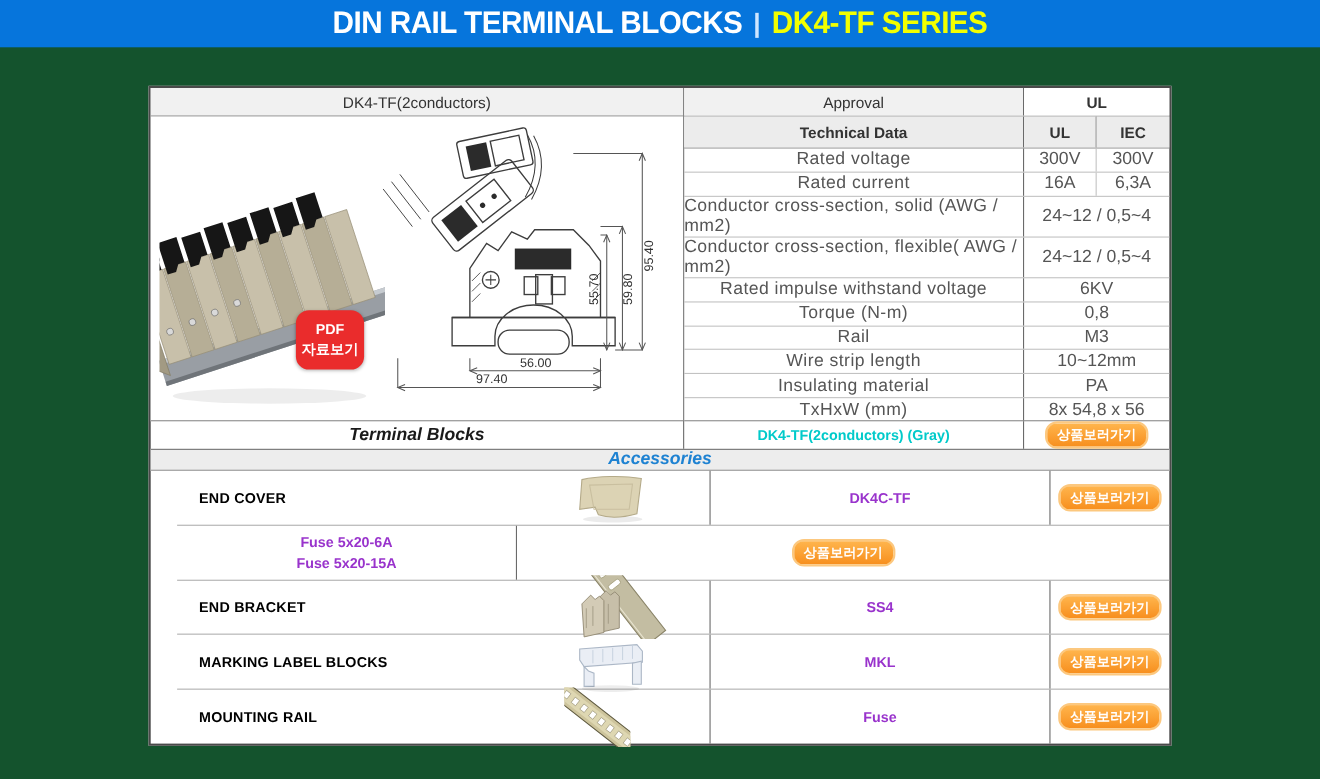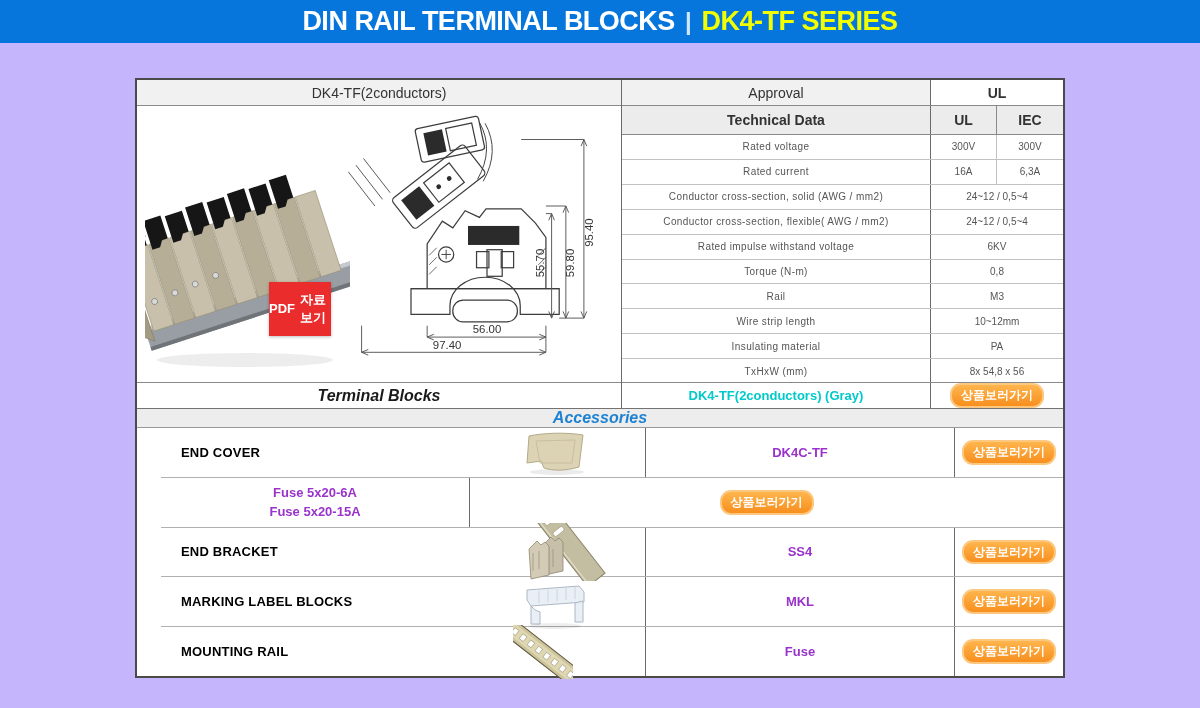--- a/index.html
+++ b/index.html
@@ -1,17 +1,17 @@
 <!DOCTYPE html>
 <html><head>
 <meta charset="utf-8">
 <style>
   * { margin:0; padding:0; box-sizing:border-box; }
   html,body { width:1200px; height:708px; background:#fff; font-family:"Liberation Sans", sans-serif; }
-  .page { position:relative; width:1200px; height:708px; background:#c4b5fd; overflow:hidden; }
+  .page { position:relative; width:1200px; height:708px; background:#14532d; overflow:hidden; }
 
   
   .banner { position:absolute; left:0; top:0; width:1200px; height:43px;
             background:#0675DC; display:flex; align-items:center; justify-content:center; gap:10px; }
   .banner .t-main  { color:#ffffff; font-size:27px; font-weight:bold; letter-spacing:-.5px; transform:scaleY(1.05); }
   .banner .t-sep   { color:#cfe6ff; font-size:24px; font-weight:bold; }
   .banner .t-series{ color:#F2FF00; font-size:27px; font-weight:bold; letter-spacing:-.5px; transform:scaleY(1.05); }
 
   
   .sheet { position:absolute; left:135px; top:78px; width:930px; height:600px;
@@ -31,21 +31,21 @@
   .cell-approval-label { width:309px; border-right:1px solid #6a6a6a; }
   .cell-approval-val   { flex:1; background:#fff; font-weight:bold; color:#333; font-size:14px; }
 
   .row-th { height:29px; border-bottom:1px solid #8a8a8a; display:flex; }
   .row-th .cell { background:#ececec; font-weight:bold; color:#333; font-size:14px; }
   .th-label { width:309px; border-right:1px solid #6a6a6a; }
   .th-ul    { width:66px;  border-right:1px solid #8a8a8a; }
   .th-iec   { flex:1; }
 
   .data-rows { height:248px; display:flex; flex-direction:column; }
-  .drow { flex:1; display:flex; border-bottom:1px solid #c2c2c2; font-size:10px; color:#555; }
+  .drow { flex:1; display:flex; border-bottom:1px solid #c2c2c2; font-size:16px; color:#555; }
   .drow:last-child { border-bottom:none; }
   .drow .lbl { width:309px; border-right:1px solid #6a6a6a; letter-spacing:.4px; }
   .drow .v-ul  { width:66px; border-right:1px solid #c2c2c2; }
   .drow .v-iec { flex:1; }
   .drow .v-merged { flex:1; }
 
   .row-terminal { flex:1; display:flex; border-top:1px solid #8a8a8a; margin-top:-1px; }
   .cell-cyan { width:309px; border-right:1px solid #6a6a6a; color:#00CACA; font-weight:bold; font-size:13px; }
   .cell-buy  { flex:1; }
 
@@ -65,22 +65,22 @@
             align-items:center; padding-left:20px; }
   .a-name .nm { font-weight:bold; font-size:13px; color:#000; letter-spacing:.2px; }
   .a-icon { position:absolute; left:352px; top:50%; transform:translateY(-50%); }
   .a-part { width:309px; border-right:1px solid #6a6a6a; display:flex; flex-direction:column;
             align-items:center; justify-content:center; }
   .a-part div { color:#9933CC; font-weight:bold; font-size:13px; line-height:1.5; }
   .a-btn { flex:1; display:flex; align-items:center; justify-content:center; }
 
   
   .pdf-btn { position:absolute; left:132px; top:176px; width:62px; height:54px; border:none;
-             border-radius:0; background:#EA2C2C; color:#fff; font-weight:bold; font-size:13px;
-             display:flex; flex-direction:row; align-items:center; justify-content:center;
+             border-radius:12px; background:#EA2C2C; color:#fff; font-weight:bold; font-size:13px;
+             display:flex; flex-direction:column; justify-content:center;
              line-height:1.35; cursor:pointer; box-shadow:0 1px 3px rgba(0,0,0,.25);
              font-family:"Liberation Sans", sans-serif; }
 
   .photo-svg   { position:absolute; left:8px;  top:68px; }
   .drawing-svg { position:absolute; right:1px; top:5px; }
   svg text { font-family:"Liberation Sans", sans-serif; }
 </style>
 </head>
 <body>
 

